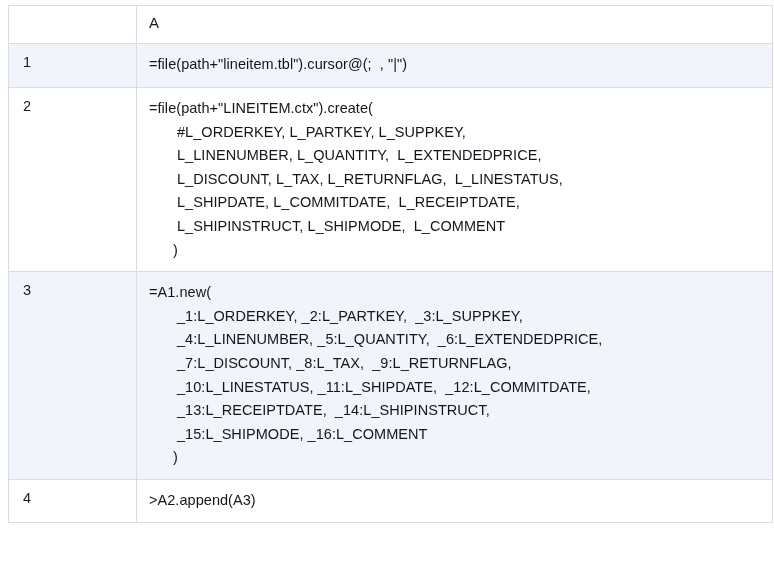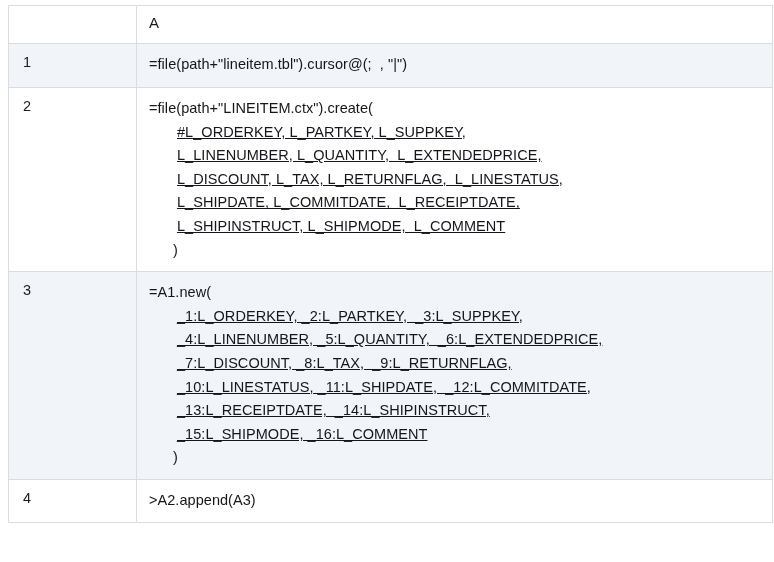--- a/index.html
+++ b/index.html
@@ -73,21 +73,21 @@
     display: block;
     padding: 9px 6px 9px 12px;
     font-size: 14.5px;
     color: #15151d;
     line-height: 23.6px;
     white-space: pre;
     letter-spacing: 0.05px;
   }
 
   .cell-code .ln { display: block; }
-  .cell-code .ln.ind  { padding-left: 28px; text-decoration: underline; }
+  .cell-code .ln.ind  { padding-left: 28px; }
   .cell-code .ln.ind2 { padding-left: 24px; }
 
   
   tr#row-1 { height: 44px; }
   tr#row-4 { height: 43px; }
 </style>
 </head>
 <body>
 
 <div class="sheet-wrap">

